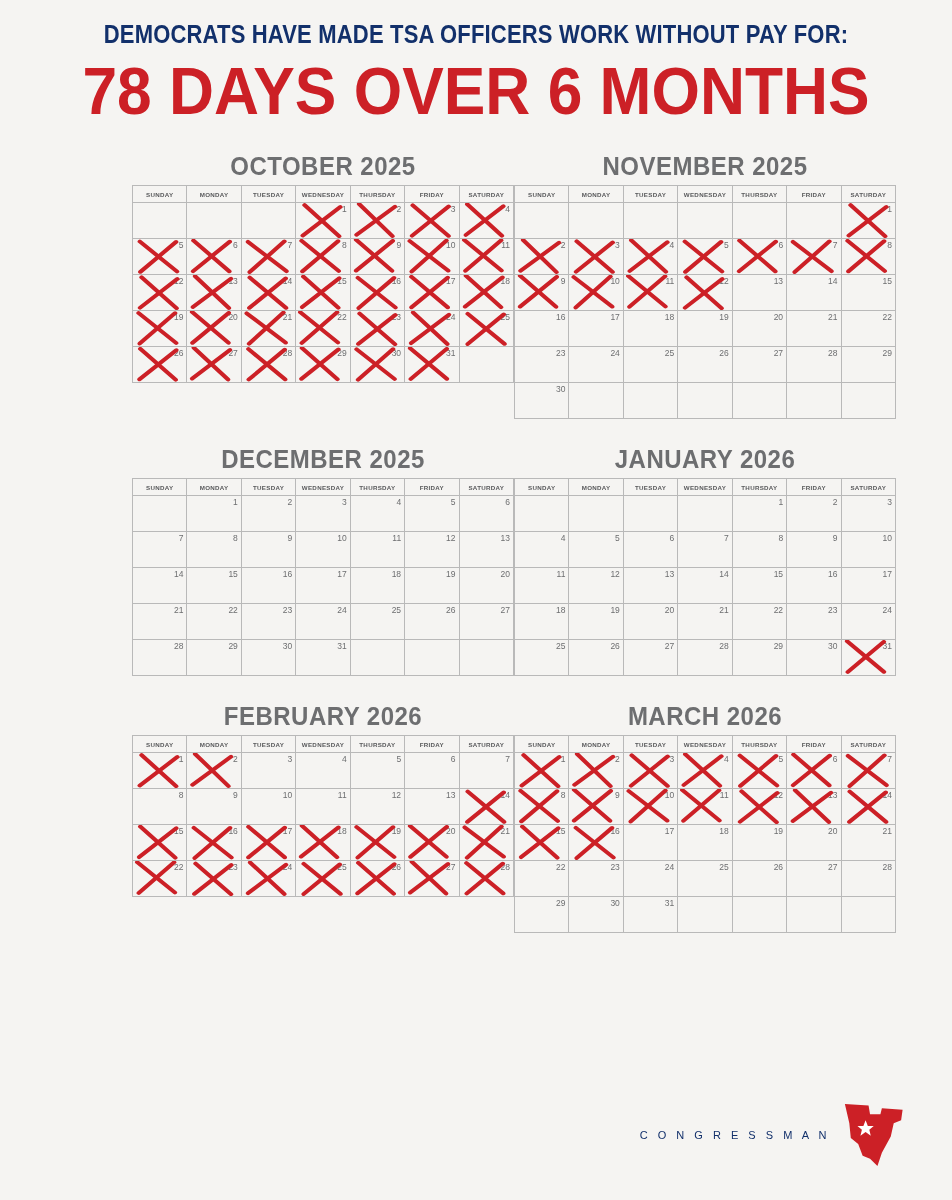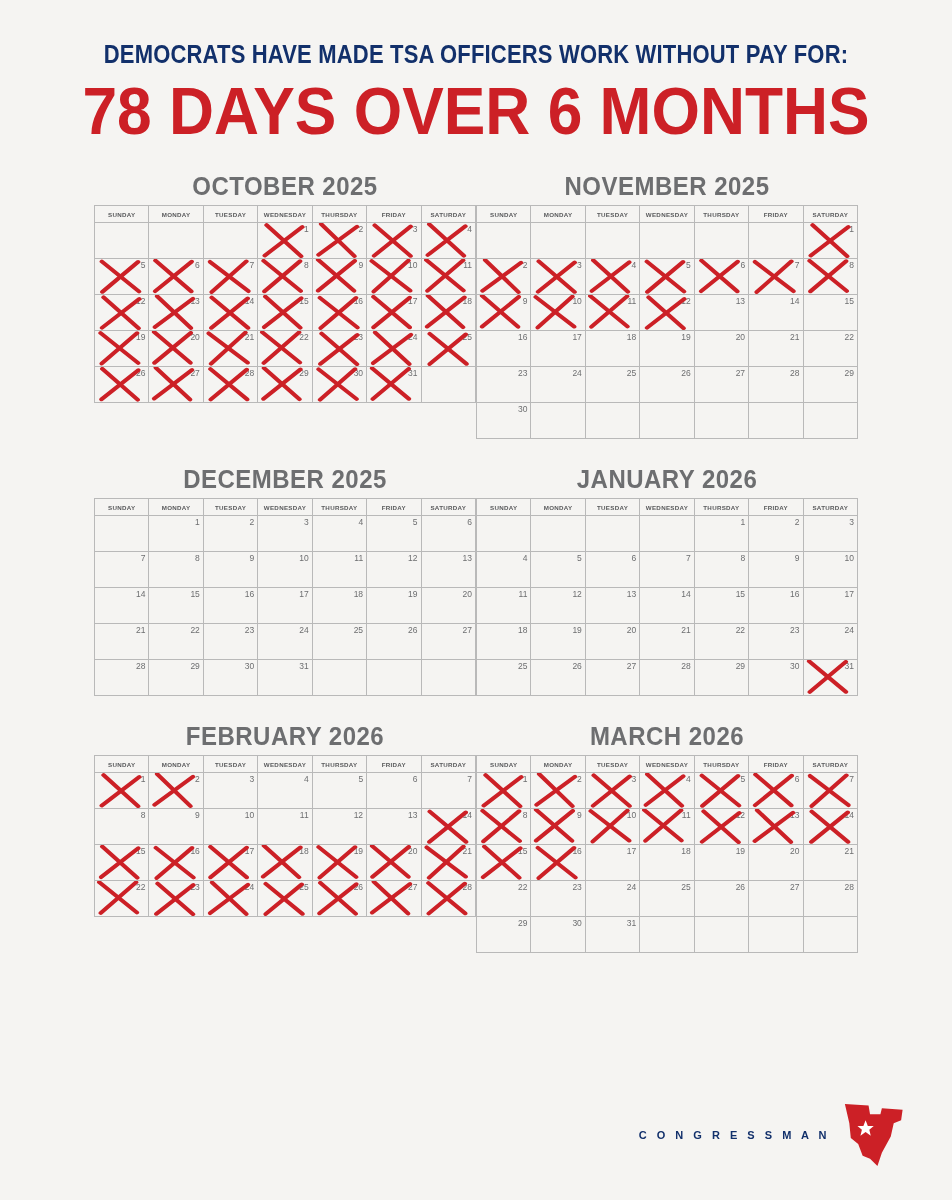--- a/index.html
+++ b/index.html
@@ -9,21 +9,21 @@
   body {
     width: 952px;
     height: 1200px;
     background: #f5f4f2;
     font-family: "Liberation Sans", sans-serif;
     overflow: hidden;
     position: relative;
   }
   .headline-wrap {
     text-align: center;
-    padding-top: 40px;
+    padding-top: 20px;
   }
   .headline-sub {
     font-family: "Liberation Sans", sans-serif;
     font-weight: bold;
     color: #12306b;
     font-size: 25px;
     letter-spacing: 0.2px;
     transform: scaleX(0.88);
     white-space: nowrap;
   }
@@ -35,21 +35,21 @@
     line-height: 1.0;
     margin-top: 8px;
     transform: scaleX(0.93);
     white-space: nowrap;
   }
   .calendars {
     margin: 28px auto 0 auto;
     width: 840px;
     display: flex;
     flex-wrap: wrap;
-    justify-content: center;
+    justify-content: flex-end;
   }
   .cal {
     width: 382px;
     margin-bottom: 26px;
   }
   .cal-title {
     text-align: center;
     font-weight: bold;
     font-size: 25px;
     color: #6d6e70;
@@ -99,21 +99,21 @@
     bottom: 28px;
     display: flex;
     align-items: center;
     gap: 6px;
   }
   .logo-text { text-align: right; }
   .logo-congressman {
     font-size: 11px;
     color: #12306b;
     letter-spacing: 3.5px;
-    font-weight: bold;
+    font-weight: normal;
   }
   .logo-name {
     font-size: 32px;
     font-weight: bold;
     color: #12306b;
     line-height: 0.95;
     letter-spacing: -0.5px;
   }
   .tx-shape { width: 74px; height: 74px; }
 </style>

